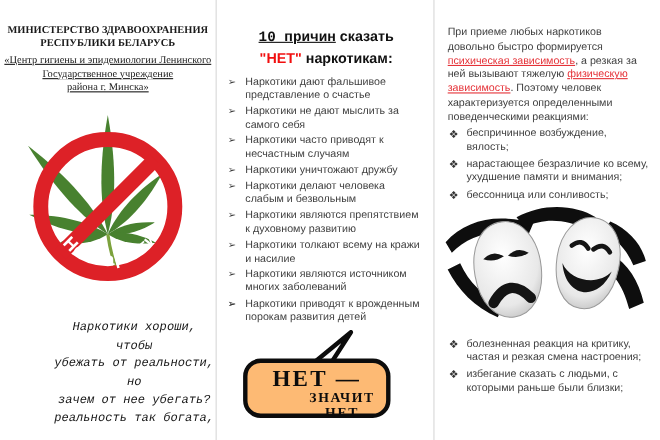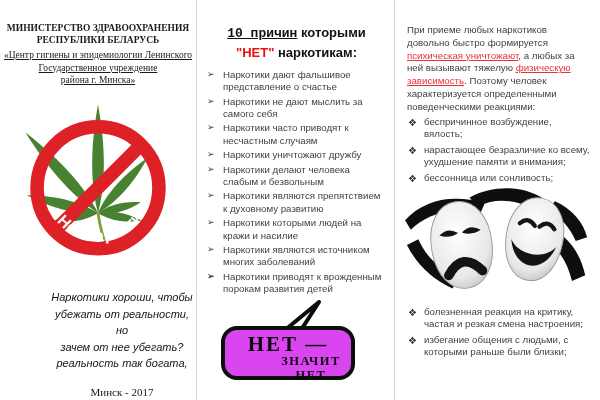--- a/index.html
+++ b/index.html
@@ -8,35 +8,35 @@
   .divider{position:absolute;top:0;bottom:0;width:1px;background:#d8d8d8;}
   .panel{position:absolute;top:0;height:400px;box-sizing:border-box;}
 
   
   .panel-left{left:0;width:196px;text-align:center;}
   .ministry{margin-top:22px;font-family:"Liberation Serif",serif;font-weight:bold;
             font-size:9.5px;line-height:1.3;color:#1a1a1a;}
   .org{font-family:"Liberation Serif",serif;font-size:9.5px;line-height:1.35;
        color:#1a1a1a;text-decoration:underline;margin-top:2px;}
   .sign-wrap{margin-top:4px;}
-  .quote{margin-top:14px;font-family:Liberation Sans, sans-serif;font-style:italic;
+  .quote{margin-top:14px;font-family:Liberation Mono, monospace;font-style:italic;
          font-size:11px;line-height:1.5;color:#161616;margin-left:48px;}
   .city{margin-top:14px;font-family:"Liberation Serif",serif;font-size:11px;color:#1a1a1a;padding-left:48px;}
 
   
   .panel-mid{left:197px;width:197px;padding:24px 8px 0 10px;}
   .mid-title{text-align:center;font-weight:bold;font-size:13px;line-height:1.45;color:#111;}
   .mid-title .u{text-decoration:underline;font-family:Liberation Mono, monospace;}
   .mid-title .red{color:#f10e0e;}
   .reasons{margin:6px 0 0 0;padding:0;list-style:none;}
   .reasons li{position:relative;padding-left:16px;font-size:9.7px;line-height:1.28;
               margin-bottom:2px;color:#3f3f3f;}
   .reasons li .blt{position:absolute;left:0;top:0;font-size:9px;color:#3a3a3a;}
   .bubble-area{position:absolute;left:24px;top:300px;width:150px;height:90px;}
-  .bubble{position:absolute;left:0;top:26px;width:126px;height:46px;background:#d946ef;
+  .bubble{position:absolute;left:0;top:26px;width:126px;height:46px;background:#fdba74;
           border:4px solid #0c0c0c;border-radius:16px;text-align:center;
           font-family:"Liberation Serif",serif;font-weight:bold;color:#0c0c0c;}
   .bubble .l1{font-size:21px;letter-spacing:2px;line-height:1.0;margin-top:4px;}
   .bubble .l2{font-size:12.5px;letter-spacing:1.5px;line-height:1.1;padding-left:46px;}
   .tail{position:absolute;left:62px;top:0px;}
 
   
   .panel-right{left:395px;width:205px;padding:24px 10px 0 12px;}
   .rp-text{font-size:9.7px;line-height:1.32;color:#3f3f3f;}
   .rp-text .redlink{color:#e53238;text-decoration:underline;}
@@ -100,54 +100,54 @@
       <div>убежать от реальности, но</div>
       <div>зачем от нее убегать?</div>
       <div>реальность так богата,</div>
     </div>
     <div class="city">Минск - 2017</div>
   </div>
 
   <div class="panel panel-mid">
     <div class="mid-title">
       <div>
-        <span class="u">10 причин</span><span> которыми</span>
+        <span class="u">10 причин</span><span> сказать</span>
       </div>
       <div>
         <span class="red">"НЕТ"</span><span> наркотикам:</span>
       </div>
     </div>
 
     <ul class="reasons">
       <li><span class="blt">➢</span><span>Наркотики дают фальшивое представление о счастье</span></li>
       <li><span class="blt">➢</span><span>Наркотики не дают мыслить за самого себя</span></li>
       <li><span class="blt">➢</span><span>Наркотики часто приводят к несчастным случаям</span></li>
       <li><span class="blt">➢</span><span>Наркотики уничтожают дружбу</span></li>
       <li><span class="blt">➢</span><span>Наркотики делают человека слабым и безвольным</span></li>
       <li><span class="blt">➢</span><span>Наркотики являются препятствием к духовному развитию</span></li>
-      <li><span class="blt">➢</span><span>Наркотики которыми людей на кражи и насилие</span></li>
+      <li><span class="blt">➢</span><span>Наркотики толкают всему на кражи и насилие</span></li>
       <li><span class="blt">➢</span><span>Наркотики являются источником многих заболеваний</span></li>
       <li><span class="blt">➢</span></li>
       <li><span class="blt">➢</span><span>Наркотики приводят к врожденным порокам развития детей</span></li>
     </ul>
 
     <div class="bubble-area">
       <svg class="tail" width="46" height="30" viewBox="0 0 46 30">
         <polygon points="2,30 36,2 18,30" fill="#fcfcfc" stroke="#0c0c0c" stroke-width="4" stroke-linejoin="round"></polygon>
       </svg>
       <div class="bubble">
         <div class="l1">НЕТ —</div>
         <div class="l2">ЗНАЧИТ НЕТ</div>
       </div>
     </div>
   </div>
 
   <div class="panel panel-right">
     <div class="rp-text">
-      <span>При приеме любых наркотиков довольно быстро формируется </span><span class="redlink">психическая уничтожают</span><span>, а любых за ней вызывают тяжелую </span><span class="redlink">физическую зависимость</span><span>. Поэтому человек характеризуется определенными поведенческими реакциями:</span>
+      <span>При приеме любых наркотиков довольно быстро формируется </span><span class="redlink">психическая зависимость</span><span>, а резкая за ней вызывают тяжелую </span><span class="redlink">физическую зависимость</span><span>. Поэтому человек характеризуется определенными поведенческими реакциями:</span>
     </div>
 
     <ul class="symptoms">
       <li><span class="blt">❖</span><span>беспричинное возбуждение, вялость;</span></li>
       <li><span class="blt">❖</span><span>нарастающее безразличие ко всему, ухудшение памяти и внимания;</span></li>
       <li><span class="blt">❖</span><span>бессонница или сонливость;</span></li>
     </ul>
 
     <div class="masks-wrap">
       <svg width="190" height="110" viewBox="0 0 200 116">
@@ -178,17 +178,17 @@
           <path d="M138,10 C119,10 107,30 108,54 C109,80 121,98 138,98 C155,98 167,80 168,54 C169,30 157,10 138,10 Z" fill="url(#mg)" stroke="#9a9a9a" stroke-width="1"></path>
           <path d="M120,40 Q128,31 136,40" stroke="#151515" stroke-width="4.5" fill="none" stroke-linecap="round"></path>
           <path d="M141,40 Q149,31 157,40" stroke="#151515" stroke-width="4.5" fill="none" stroke-linecap="round"></path>
           <path d="M114,58 C124,74 152,74 162,58 C154,90 122,90 114,58 Z" fill="#141414"></path>
         </g>
       </svg>
     </div>
 
     <ul class="symptoms">
       <li><span class="blt">❖</span><span>болезненная реакция на критику, частая и резкая смена настроения;</span></li>
-      <li><span class="blt">❖</span><span>избегание общения с людьми, с которыми раньше были близки;</span></li>
+      <li><span class="blt">❖</span><span>избегание сказать с людьми, с которыми раньше были близки;</span></li>
     </ul>
   </div>
 
 </div>
 
 </body></html>

